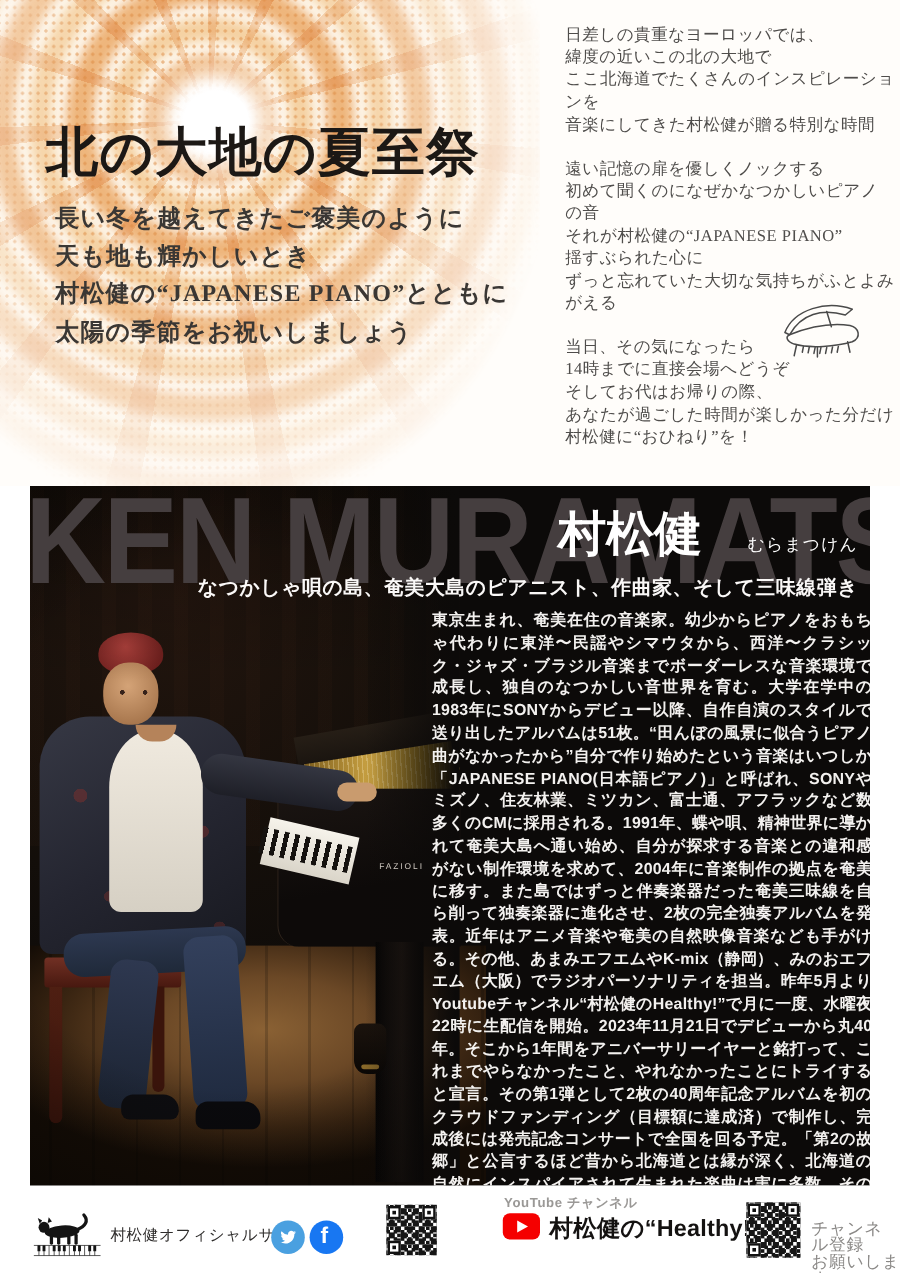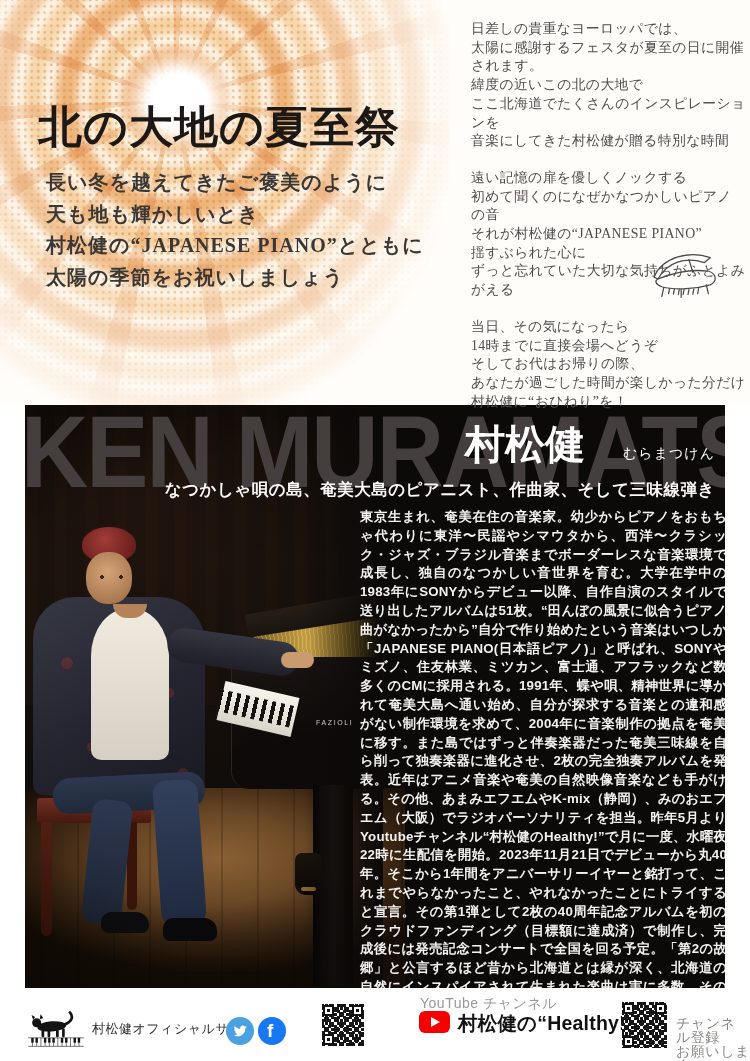--- a/index.html
+++ b/index.html
@@ -133,21 +133,21 @@
      font-family:"Liberation Sans",sans-serif;}
   .qr{position:absolute;background:#fff;
      background-image:repeating-conic-gradient(#161616 0% 25%,rgba(0,0,0,0) 0% 50%),
                       repeating-conic-gradient(rgba(0,0,0,0) 0% 25%,#161616 0% 50%);
      background-size:6px 6px,10px 10px;background-position:0 0,2px 3px;}
   .qr-site{left:322px;top:16px;width:42px;height:42px;}
   .qr-channel{left:622px;top:14px;width:45px;height:46px;}
   .qr .f{position:absolute;width:11px;height:11px;border:2px solid #121212;background:#fff;box-sizing:border-box;}
   .qr .f::after{content:"";position:absolute;inset:2px;background:#121212;}
   .qr .f1{left:1px;top:1px;}.qr .f2{right:1px;top:1px;}.qr .f3{left:1px;bottom:1px;}
-  .yt-label{position:absolute;left:420px;top:7px;font-size:14px;letter-spacing:.5px;color:#9a9896;}
+  .yt-label{position:absolute;left:420px;top:7px;font-size:11px;letter-spacing:.5px;color:#9a9896;font-weight:bold;}
   .yt-btn{position:absolute;left:419px;top:23px;width:31px;height:22px;border-radius:6px;background:#f50000;}
   .yt-btn::after{content:"";position:absolute;left:12px;top:6px;
      border-left:9px solid #fff;border-top:5px solid transparent;border-bottom:5px solid transparent;}
   .yt-name{position:absolute;left:458px;top:22px;font-size:19.5px;font-weight:700;color:#141211;letter-spacing:.2px;}
   .subscribe{position:absolute;left:676px;top:28px;font-size:14px;line-height:14px;color:#8a8886;letter-spacing:.5px;}
 </style>
 </head>
 <body>
 
 <div class="page">
@@ -165,21 +165,20 @@
     <div class="taglines">
       <div>長い冬を越えてきたご褒美のように</div>
       <div>天も地も輝かしいとき</div>
       <div>村松健の“JAPANESE PIANO”とともに</div>
       <div>太陽の季節をお祝いしましょう</div>
     </div>
 
     <div class="intro">
       <p>
         <span class="line">日差しの貴重なヨーロッパでは、</span>
-        <span class="line">太陽に感謝するフェスタが夏至の日に開催されます。</span>
         <span class="line">緯度の近いこの北の大地で</span>
         <span class="line">ここ北海道でたくさんのインスピレーションを</span>
         <span class="line">音楽にしてきた村松健が贈る特別な時間</span>
       </p>
       <p>
         <span class="line">遠い記憶の扉を優しくノックする</span>
         <span class="line">初めて聞くのになぜかなつかしいピアノの音</span>
         <span class="line">それが村松健の“JAPANESE PIANO”</span>
         <span class="line">揺すぶられた心に</span>
         <span class="line">ずっと忘れていた大切な気持ちがふとよみがえる</span>

